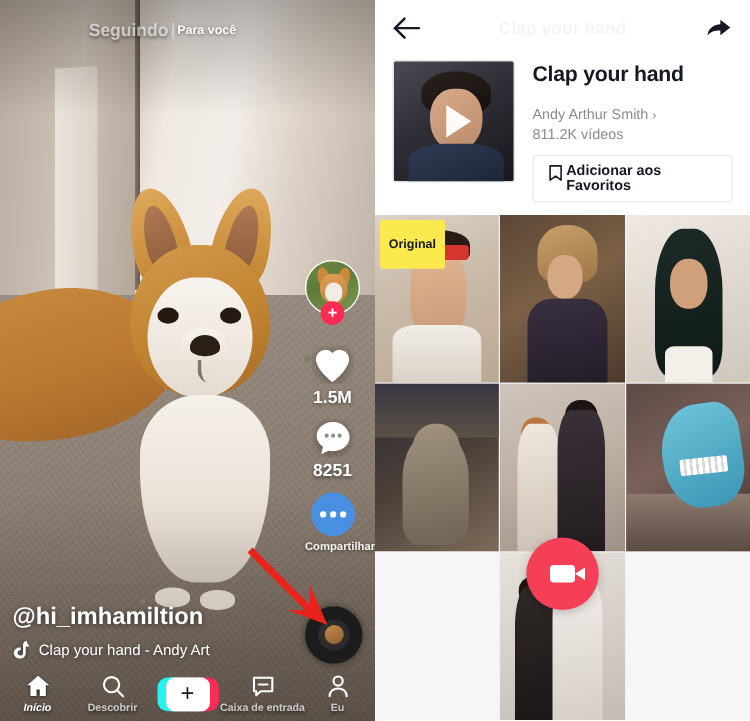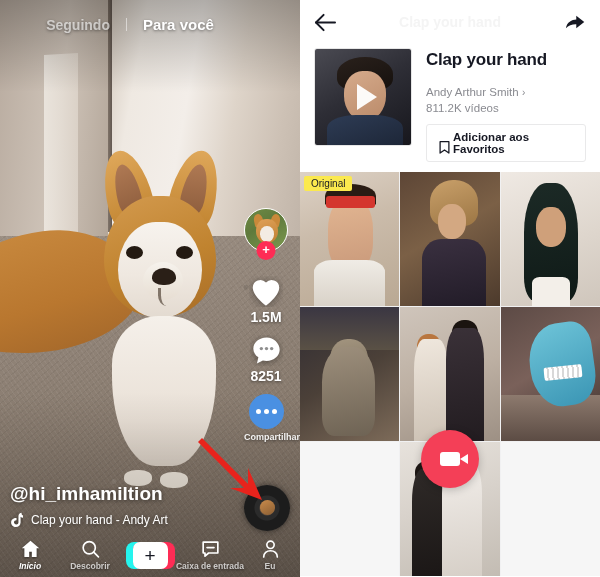--- a/index.html
+++ b/index.html
@@ -111,28 +111,28 @@
   .paw.r{ left:160px; top:472px; }
   .feed-vignette{
     position:absolute; inset:0;
     background:linear-gradient(180deg, rgba(0,0,0,.28) 0%, rgba(0,0,0,0) 16%,
                rgba(0,0,0,0) 68%, rgba(0,0,0,.26) 100%);
   }
 
   
   .feed-tabs{
     position:absolute; top:16px; left:0; width:260px;
-    display:flex; justify-content:center; align-items:center; gap:16px;
+    display:flex; justify-content:center; align-items:center; gap:3px;
     z-index:6;
   }
   .tab{
     font-size:14px; color:rgba(255,255,255,.62); font-weight:600;
     text-shadow:0 1px 3px rgba(0,0,0,.45);
   }
-  .tab.active{ color:#fff; font-weight:bold; font-size:15px; }
+  .tab.active{ color:#fff; font-weight:bold; font-size:10px; }
   .tab-sep{ width:1px; height:13px; background:rgba(255,255,255,.5); }
 
   
   .rail{
     position:absolute; right:9px; top:208px; width:50px;
     display:flex; flex-direction:column; align-items:center; z-index:6;
   }
   .avatar-wrap{ position:relative; width:44px; height:52px; margin-bottom:16px; }
   .avatar{
     width:44px; height:44px; border-radius:50%;
@@ -273,36 +273,36 @@
     width:0; height:0; border-left:20px solid rgba(255,255,255,.95);
     border-top:13px solid transparent; border-bottom:13px solid transparent;
     margin-left:4px;
   }
   .sp-meta{ padding-left:14px; padding-top:2px; }
   .sp-name{ font-size:17px; font-weight:bold; color:#161823; letter-spacing:-.2px; }
   .sp-artist{ font-size:11.5px; color:#8a8b91; margin-top:16px; }
   .sp-artist .chev{ font-size:10px; color:#8a8b91; }
   .sp-videos{ font-size:11.5px; color:#8a8b91; margin-top:4px; }
   .fav-btn{
-    margin-top:10px; display:inline-flex; align-items:flex-end; gap:3px;
+    margin-top:10px; display:inline-flex; align-items:flex-start; gap:3px;
     border:1px solid #e9e9ea; border-radius:3px;
     padding:6px 12px; background:#fff; cursor:pointer;
   }
   .fav-label{ font-size:11.5px; font-weight:bold; color:#161823; }
 
   
   .grid{
     display:grid; grid-template-columns:repeat(3,1fr); gap:1px;
     background:#f1f1f2;
   }
   .cell{ position:relative; height:134px; overflow:hidden; background:#e9e9ea; }
   .badge-original{
     position:absolute; left:4px; top:4px; z-index:3;
-    background:#fbe94e; color:#161823; font-size:10px; font-weight:normal;
-    padding:2px 7px; border-radius:2px;
+    background:#fbe94e; color:#161823; font-size:10px; font-weight:bold;
+    padding:14px 7px; border-radius:2px;
   }
   .rec-btn{
     position:absolute; left:50%; top:430px; transform:translateX(-50%);
     width:58px; height:58px; border-radius:50%; background:#f43f57;
     display:flex; align-items:center; justify-content:center;
     box-shadow:0 2px 8px rgba(0,0,0,.22); z-index:9; cursor:pointer;
   }
   .cam-body{ width:20px; height:14px; background:#fff; border-radius:3px; position:relative; }
   .cam-body::after{
     content:""; position:absolute; right:-8px; top:2px;

